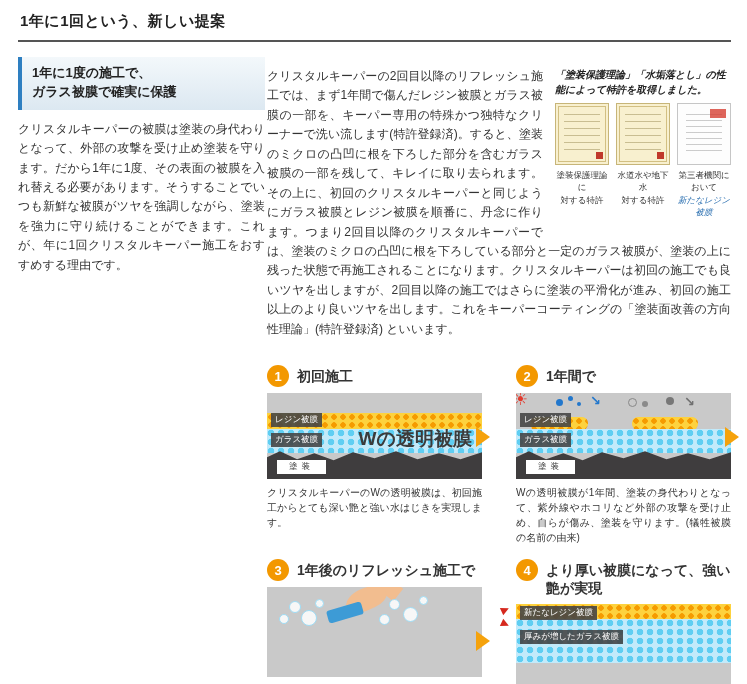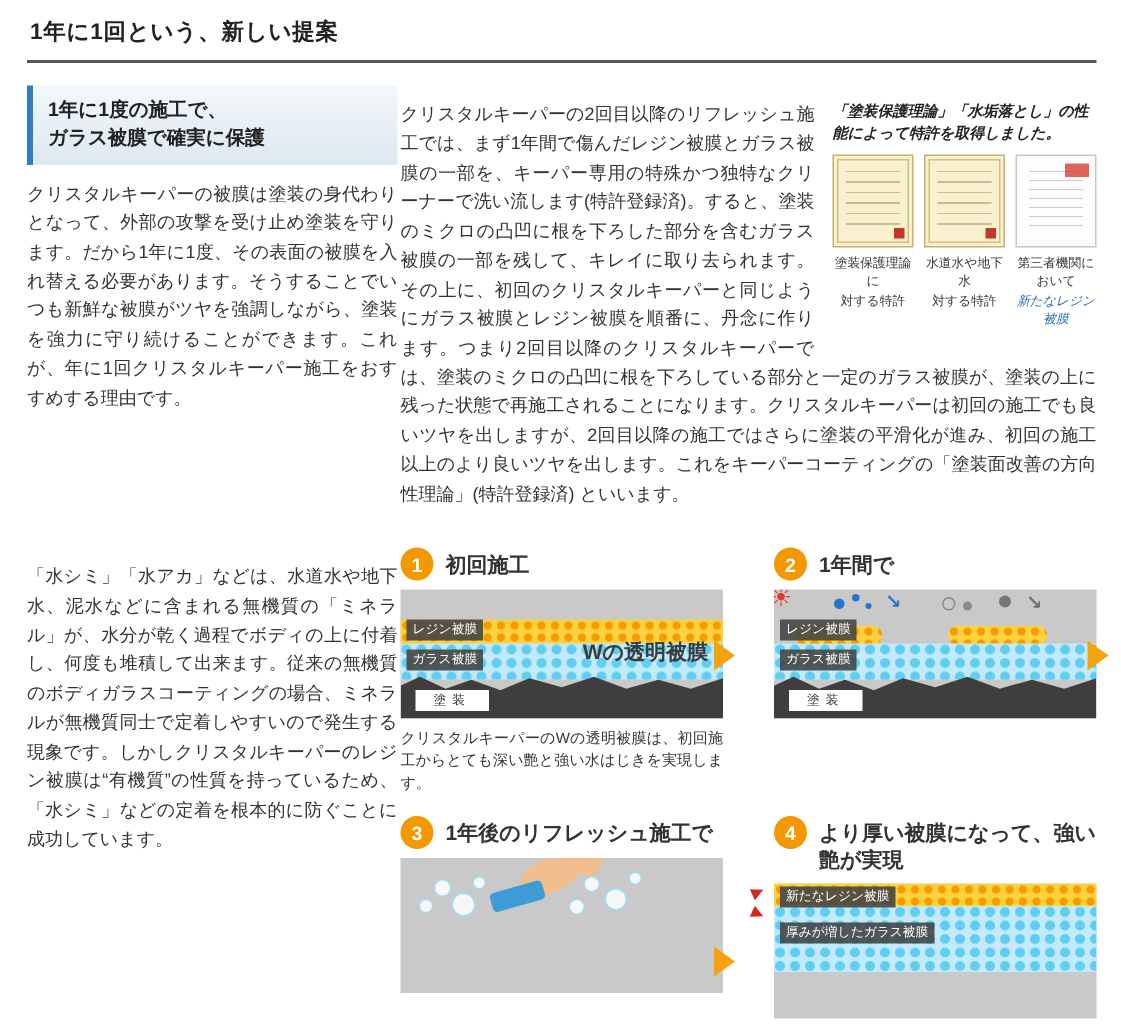--- a/index.html
+++ b/index.html
@@ -41,21 +41,21 @@
   .panel-title{font-size:14px;font-weight:bold;color:#333;margin-left:8px;line-height:1.3;padding-top:2px;}
   .diag{position:relative;height:86px;background:#c9c9c9;overflow:hidden;}
   .diag-tall{height:90px;}
   .layer{position:absolute;left:0;right:0;}
   .resin-fill{background-color:#fdd23e;background-image:radial-gradient(circle at 4px 4px,#f59b00 2.5px,transparent 3px);background-size:9px 8px;}
   .glass-fill{background-color:#c2eafa;background-image:radial-gradient(circle at 4px 4px,#5fcef2 3px,transparent 3.6px);background-size:10px 9px;}
   .paint{position:absolute;left:0;right:0;bottom:0;background:#3f3d3e;
         clip-path:polygon(0 10px,6% 4px,14% 12px,22% 6px,31% 13px,40% 5px,50% 11px,60% 4px,70% 12px,80% 6px,90% 12px,100% 5px,100% 100%,0 100%);}
   .lbl{position:absolute;font-size:8.5px;color:#fff;background:rgba(70,70,70,.9);padding:1px 4px;white-space:nowrap;z-index:3;}
   .paint-lbl{position:absolute;left:10px;bottom:5px;background:#fff;color:#333;font-size:8.5px;padding:1px 12px;letter-spacing:4px;z-index:3;}
-  .w-film{position:absolute;right:10px;top:33px;font-size:14px;font-weight:bold;color:#3b3b3b;z-index:2;}
+  .w-film{position:absolute;right:10px;top:33px;font-size:19px;font-weight:bold;color:#3b3b3b;z-index:2;}
   .patch{position:absolute;height:13px;border-radius:6px;background-color:#fdd23e;
         background-image:radial-gradient(circle at 4px 4px,#f59b00 2.5px,transparent 3px);background-size:9px 8px;}
   .atk{position:absolute;z-index:2;}
   .dot{position:absolute;border-radius:50%;z-index:2;}
   .bub{position:absolute;border:1.5px solid #9fdcf5;background:rgba(255,255,255,.85);border-radius:50%;z-index:2;}
   .hand{position:absolute;left:78px;top:1px;width:42px;height:22px;background:#f2bd8f;border-radius:55% 60% 45% 50%;transform:rotate(-24deg);z-index:2;}
   .arm{position:absolute;left:108px;top:-8px;width:26px;height:16px;background:#f2bd8f;transform:rotate(38deg);z-index:2;}
   .sponge{position:absolute;left:60px;top:19px;width:36px;height:13px;background:#3d9bd6;border-radius:3px;transform:rotate(-16deg);z-index:2;}
   .panel-caption{font-size:10px;line-height:1.5;margin:6px 0 0;color:#333;text-align:justify;}
   .o-arrow{position:absolute;width:0;height:0;border-style:solid;border-width:10px 0 10px 14px;
@@ -116,21 +116,20 @@
             </div>
           </div>
         </div>
         <p class="body-text" style="margin-top:0;">クリスタルキーパーの2回目以降のリフレッシュ施工では、まず1年間で傷んだレジン被膜とガラス被膜の一部を、キーパー専用の特殊かつ独特なクリーナーで洗い流します(特許登録済)。すると、塗装のミクロの凸凹に根を下ろした部分を含むガラス被膜の一部を残して、キレイに取り去られます。その上に、初回のクリスタルキーパーと同じようにガラス被膜とレジン被膜を順番に、丹念に作ります。つまり2回目以降のクリスタルキーパーでは、塗装のミクロの凸凹に根を下ろしている部分と一定のガラス被膜が、塗装の上に残った状態で再施工されることになります。クリスタルキーパーは初回の施工でも良いツヤを出しますが、2回目以降の施工ではさらに塗装の平滑化が進み、初回の施工以上のより良いツヤを出します。これをキーパーコーティングの「塗装面改善の方向性理論」(特許登録済) といいます。</p>
       </div>
     </div>
   </div>
 
   <div class="row row-bottom">
     <div class="col-left">
-      <p class="body-text">「水シミ」「水アカ」などは、水道水や地下水、泥水などに含まれる無機質の「ミネラル」が、水分が乾く過程でボディの上に付着し、何度も堆積して出来ます。従来の無機質のボディガラスコーティングの場合、ミネラルが無機質同士で定着しやすいので発生する現象です。しかしクリスタルキーパーのレジン被膜は“有機質”の性質を持っているため、「水シミ」などの定着を根本的に防ぐことに成功しています。</p>
     </div>
 
     <div class="col-right steps">
 
       <div class="panel">
         <div class="panel-head">
           <span class="num-circle">1</span>
           <span class="panel-title">初回施工</span>
         </div>
         <div class="diag">
@@ -161,20 +160,21 @@
           <span class="dot" style="left:150px;top:4px;width:8px;height:8px;background:#777;"></span>
           <span class="atk" style="left:168px;top:1px;color:#707070;font-weight:bold;font-size:13px;">↘</span>
           <div class="patch" style="left:14px;top:24px;width:58px;"></div>
           <div class="patch" style="left:116px;top:24px;width:66px;"></div>
           <div class="layer glass-fill" style="top:36px;height:24px;"></div>
           <div class="paint" style="height:32px;"></div>
           <span class="lbl" style="left:4px;top:20px;">レジン被膜</span>
           <span class="lbl" style="left:4px;top:40px;">ガラス被膜</span>
           <span class="paint-lbl">塗装</span>
         </div>
+        <p class="panel-caption">Wの透明被膜が1年間、塗装の身代わりとなって、紫外線やホコリなど外部の攻撃を受け止め、自らが傷み、塗装を守ります。(犠牲被膜の名前の由来)</p>
       </div>
 
       <div class="panel">
         <div class="panel-head">
           <span class="num-circle">3</span>
           <span class="panel-title">1年後のリフレッシュ施工で</span>
         </div>
         <div class="diag diag-tall">
           <div class="arm"></div>
           <div class="hand"></div>

